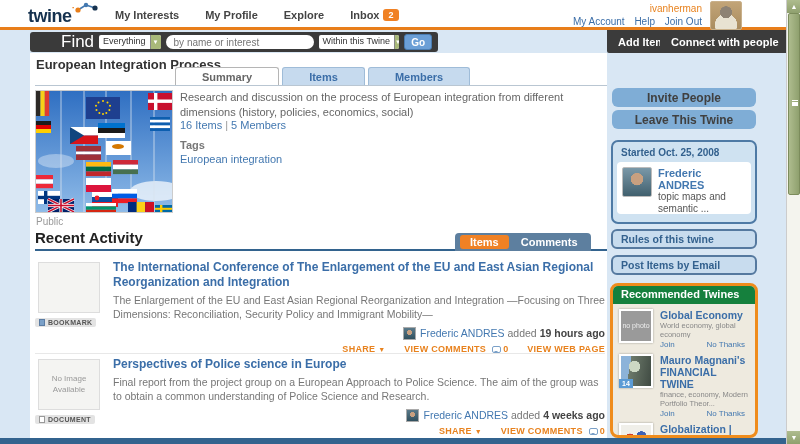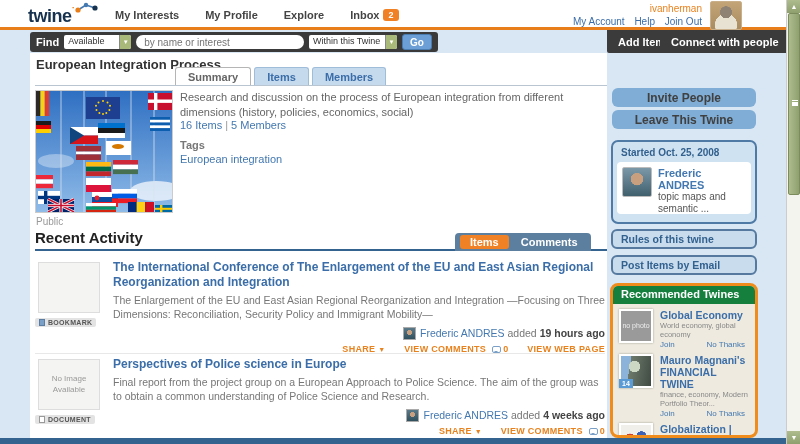--- a/index.html
+++ b/index.html
@@ -20,34 +20,34 @@
   .account .alinks { font-size:10px; color:#3b6ea8; }
   .account .alinks span { cursor:pointer; margin-left:7px; }
   .hdr-avatar { position:absolute; right:44px; top:1px; width:32px; height:29px; border:1px solid #c9b08a; border-radius:2px;
      background:
        radial-gradient(circle at 50% 38%, #8d8274 0 26%, transparent 27%),
        radial-gradient(circle at 50% 85%, #e8e2d2 0 40%, transparent 41%),
        linear-gradient(#c2a477, #a98c60); }
 
   
   .findbar { position:absolute; left:30px; top:32px; width:408px; height:20px; background:#3a3a3a; border-radius:3px; display:flex; align-items:center; gap:5px; padding:0 6px; z-index:6; }
-  .find-label { color:#fff; font-size:11px; font-weight:bold; }
+  .find-label { color:#fff; font-size:17px; font-weight:normal;margin-left:25px; }
   .fake-select { display:flex; align-items:stretch; height:14px; background:#fff; border-radius:2px; overflow:hidden; cursor:pointer; }
   .fake-select .sel-text { font-size:9px; color:#333; padding:1px 4px; white-space:nowrap; }
   .sel-arrow { width:12px; background:#a9b97a; color:#fff; font-size:6px; display:flex; align-items:center; justify-content:center; border-left:1px solid #888; }
   .search-input { flex:1; height:14px; border:none; border-radius:7px; font-size:10px; padding:0 8px; color:#555; font-family:"Liberation Sans",sans-serif; outline:none; }
   .go-btn { width:30px; height:16px; background:#6b9fd6; border:1px solid #4a7cb0; border-radius:3px; color:#fff; font-size:10px; font-weight:bold; display:flex; align-items:center; justify-content:center; cursor:pointer; }
   .dark-btn { position:absolute; top:30px; height:23px; background:#3b3b3b; color:#fff; font-size:11px; font-weight:bold; display:flex; align-items:center; padding:0 11px; border-radius:0 0 2px 2px; cursor:pointer; z-index:6; }
 
   
   .main { position:absolute; left:30px; top:53px; width:577px; height:385px; background:#fff; }
   .page-title { position:absolute; left:6px; top:4px; font-size:13px; font-weight:bold; color:#333; }
   .tabline { position:absolute; left:5px; top:32px; width:572px; height:1px; background:#b9c6d2; }
   .tabs { position:absolute; left:145px; top:14px; display:flex; gap:3px; }
-  .tab { font-size:11px; font-weight:bold; padding:3px 12px 2px; border:1px solid #9fbcd8; border-bottom:none; border-radius:3px 3px 0 0; background:#c6daee; color:#3b6ea8; cursor:pointer; }
+  .tab { font-size:11px; font-weight:bold; padding:3px 26px 2px; border:1px solid #9fbcd8; border-bottom:none; border-radius:3px 3px 0 0; background:#c6daee; color:#3b6ea8; cursor:pointer; }
   .tab.active { background:#fff; border-color:#b5b5b5; color:#666; position:relative; z-index:2; }
 
   .flags-wrap { position:absolute; left:5px; top:37px; width:138px; height:123px; border:1px solid #ccc; }
   .public-label { position:absolute; left:6px; top:163px; font-size:10px; color:#999; }
 
   .twine-desc { position:absolute; left:150px; top:37px; width:428px; font-size:11px; color:#666; line-height:1.4; }
   .twine-counts { position:absolute; left:150px; top:66px; font-size:11px; color:#4378b0; }
   .twine-counts .sep { color:#999; margin:0 3px; }
   .twine-counts span.lnk { cursor:pointer; }
   .tags-label { position:absolute; left:150px; top:86px; font-size:11px; font-weight:bold; color:#777; }
@@ -139,21 +139,21 @@
         <span>Help</span>
         <span>Join Out</span>
       </div>
     </div>
     <div class="hdr-avatar"></div>
   </div>
 
   <div class="findbar">
     <span class="find-label">Find</span>
     <span class="fake-select" style="width:67px">
-      <span class="sel-text" style="flex:1">Available</span>
+      <span class="sel-text" style="flex:1">Everything</span>
       <span class="sel-arrow">▼</span>
     </span>
     <input class="search-input" type="text" placeholder="by name or interest" style="">
     <span class="fake-select" style="width:88px">
       <span class="sel-text" style="flex:1">Within this Twine</span>
       <span class="sel-arrow">▼</span>
     </span>
     <span class="go-btn">Go</span>
   </div>
   <div class="dark-btn" style="left:607px">Add Item</div>

